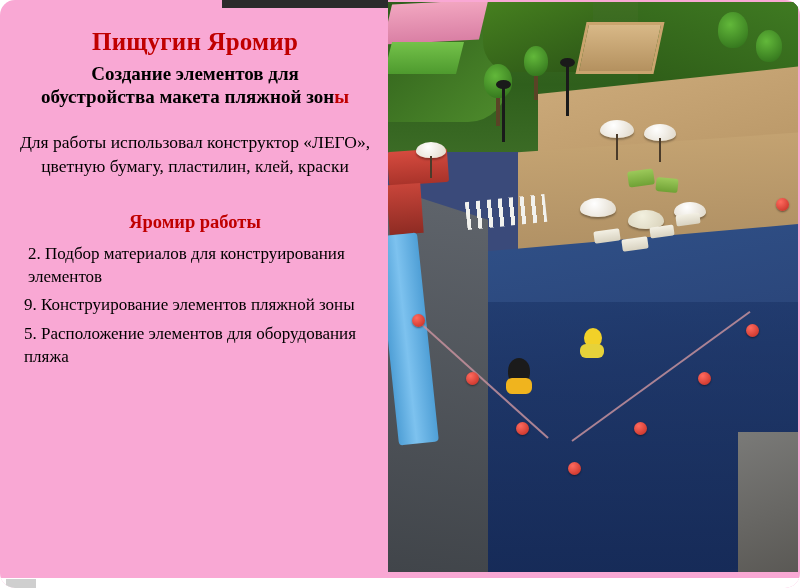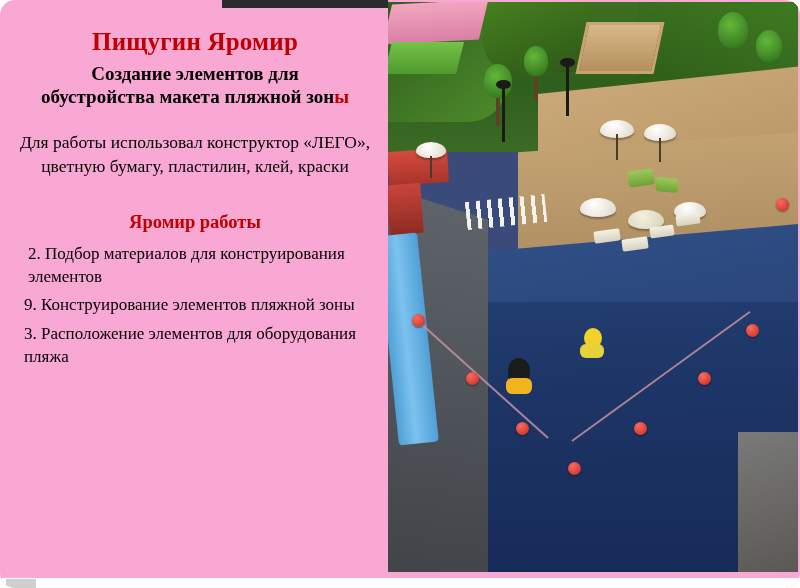--- a/index.html
+++ b/index.html
@@ -295,21 +295,21 @@
       <div><span>обустройства макета пляжной зон</span><span class="tail">ы</span></div>
     </div>
 
     <div class="materials">Для работы использовал конструктор «ЛЕГО»,  цветную бумагу, пластилин, клей, краски</div>
 
     <div class="stages-head">Яромир работы</div>
 
     <ol class="steps">
       <li class="first">2.   Подбор материалов для конструирования элементов</li>
       <li>9. Конструирование элементов пляжной зоны</li>
-      <li>3. Расположение элементов для оборудования пляжа</li>
+      <li>5. Расположение элементов для оборудования пляжа</li>
     </ol>
   </div>
 
   <div id="photo" aria-label="Фотография макета пляжной зоны из конструктора ЛЕГО: песчаный пляж, зонтики, шезлонги, синяя вода, буйки на верёвке и фигурки купающихся">
 
     <div class="ph-layer grass-top"></div>
     <div class="ph-layer grass-patch-a"></div>
     <div class="ph-layer grass-patch-b"></div>
     <div class="ph-layer grass-right"></div>
 

